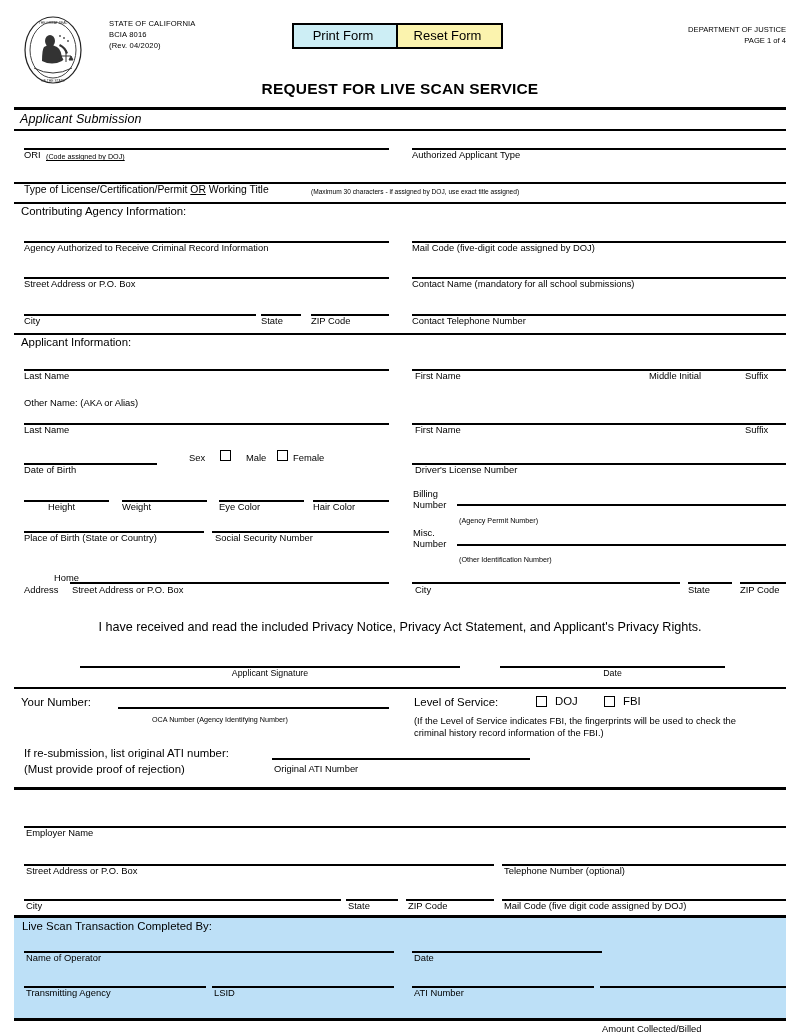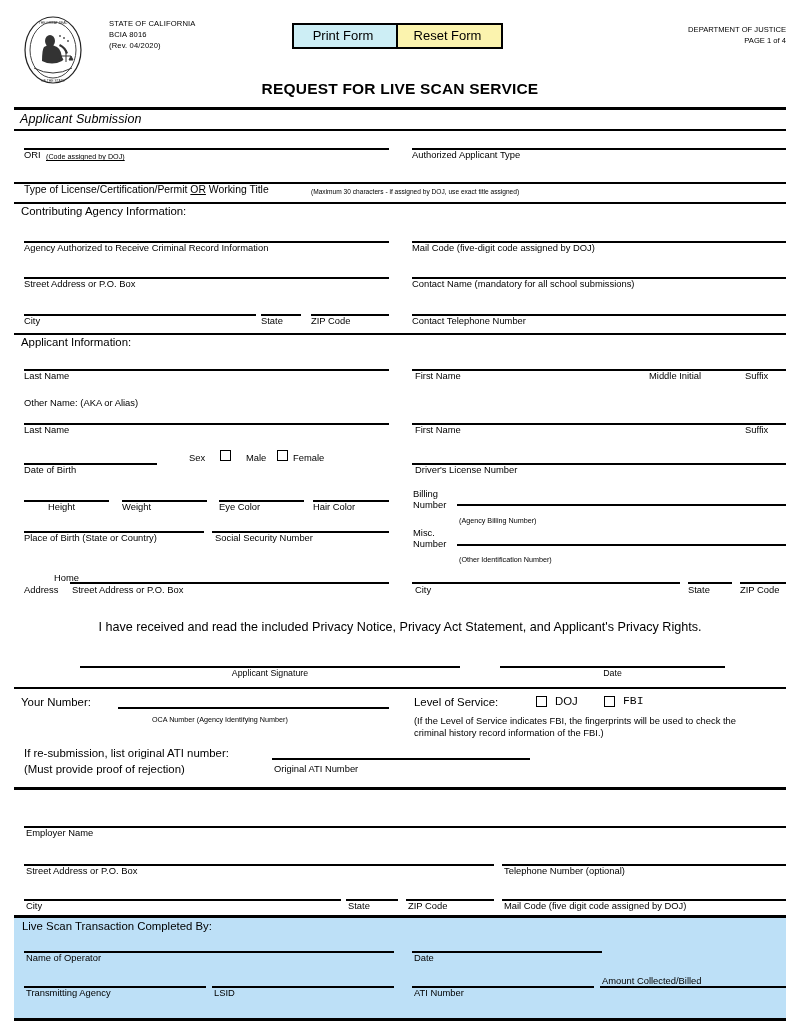--- a/index.html
+++ b/index.html
@@ -186,21 +186,21 @@
   <div class="rule thin" style="left:122px; top:500px; width:85px;"></div>
   <div class="lbl" style="left:122px; top:502px;">Weight</div>
   <div class="rule thin" style="left:219px; top:500px; width:85px;"></div>
   <div class="lbl" style="left:219px; top:502px;">Eye Color</div>
   <div class="rule thin" style="left:313px; top:500px; width:76px;"></div>
   <div class="lbl" style="left:313px; top:502px;">Hair Color</div>
 
   <div class="lbl" style="left:413px; top:489px;">Billing</div>
   <div class="lbl" style="left:413px; top:500px;">Number</div>
   <div class="rule thin" style="left:457px; top:504px; width:329px;"></div>
-  <div class="lbl tiny" style="left:459px; top:517px;">(Agency Billing Number)</div>
+  <div class="lbl tiny" style="left:459px; top:517px;">(Agency Permit Number)</div>
 
   <div class="rule thin" style="left:24px; top:531px; width:180px;"></div>
   <div class="lbl" style="left:24px; top:533px;">Place of Birth (State or Country)</div>
   <div class="rule thin" style="left:212px; top:531px; width:177px;"></div>
   <div class="lbl" style="left:215px; top:533px;">Social Security Number</div>
 
   <div class="lbl" style="left:413px; top:528px;">Misc.</div>
   <div class="lbl" style="left:413px; top:539px;">Number</div>
   <div class="rule thin" style="left:457px; top:544px; width:329px;"></div>
   <div class="lbl tiny" style="left:459px; top:556px;">(Other Identification Number)</div>
@@ -226,21 +226,21 @@
   <div class="rule" style="left:14px; top:687px; width:772px;"></div>
 
   <div class="lbl big" style="left:21px; top:697px;">Your Number:</div>
   <div class="rule thin" style="left:118px; top:707px; width:271px;"></div>
   <div class="lbl tiny" style="left:120px; top:716px;margin-left:32px;">OCA Number (Agency Identifying Number)</div>
 
   <div class="lbl big" style="left:414px; top:697px;">Level of Service:</div>
   <div class="cbox" style="left:536px; top:696px;"></div>
   <div class="lbl big" style="left:555px; top:696px;">DOJ</div>
   <div class="cbox" style="left:604px; top:696px;"></div>
-  <div class="lbl big" style="left:623px; top:696px;font-family:Liberation Mono, monospace;">FBI</div>
+  <div class="lbl big" style="left:623px; top:696px;">FBI</div>
   <div class="lbl" style="left:414px; top:716px;">(If the Level of Service indicates FBI, the fingerprints will be used to check the</div>
   <div class="lbl" style="left:414px; top:728px;">criminal history record information of the FBI.)</div>
 
   <div class="lbl big" style="left:24px; top:748px;">If re-submission, list original ATI number:</div>
   <div class="lbl big" style="left:24px; top:764px;">(Must provide proof of rejection)</div>
   <div class="rule thin" style="left:272px; top:758px; width:258px;"></div>
   <div class="lbl" style="left:274px; top:764px;">Original ATI Number</div>
 
   <div class="rule thick" style="left:14px; top:787px; width:772px;"></div>
 
@@ -270,17 +270,17 @@
   <div class="rule thin" style="left:412px; top:951px; width:190px;"></div>
   <div class="lbl" style="left:414px; top:953px;">Date</div>
 
   <div class="rule thin" style="left:24px; top:986px; width:182px;"></div>
   <div class="lbl" style="left:26px; top:988px;">Transmitting Agency</div>
   <div class="rule thin" style="left:212px; top:986px; width:182px;"></div>
   <div class="lbl" style="left:214px; top:988px;">LSID</div>
   <div class="rule thin" style="left:412px; top:986px; width:182px;"></div>
   <div class="lbl" style="left:414px; top:988px;">ATI Number</div>
   <div class="rule thin" style="left:600px; top:986px; width:186px;"></div>
-  <div class="lbl" style="left:602px; top:976px;">Amount Collected/Billed</div>
+  <div class="lbl" style="left:602px; top:1024px;">Amount Collected/Billed</div>
 
   <div class="rule thick" style="left:14px; top:1018px; width:772px;"></div>
 
 </div>
 
 </body></html>

